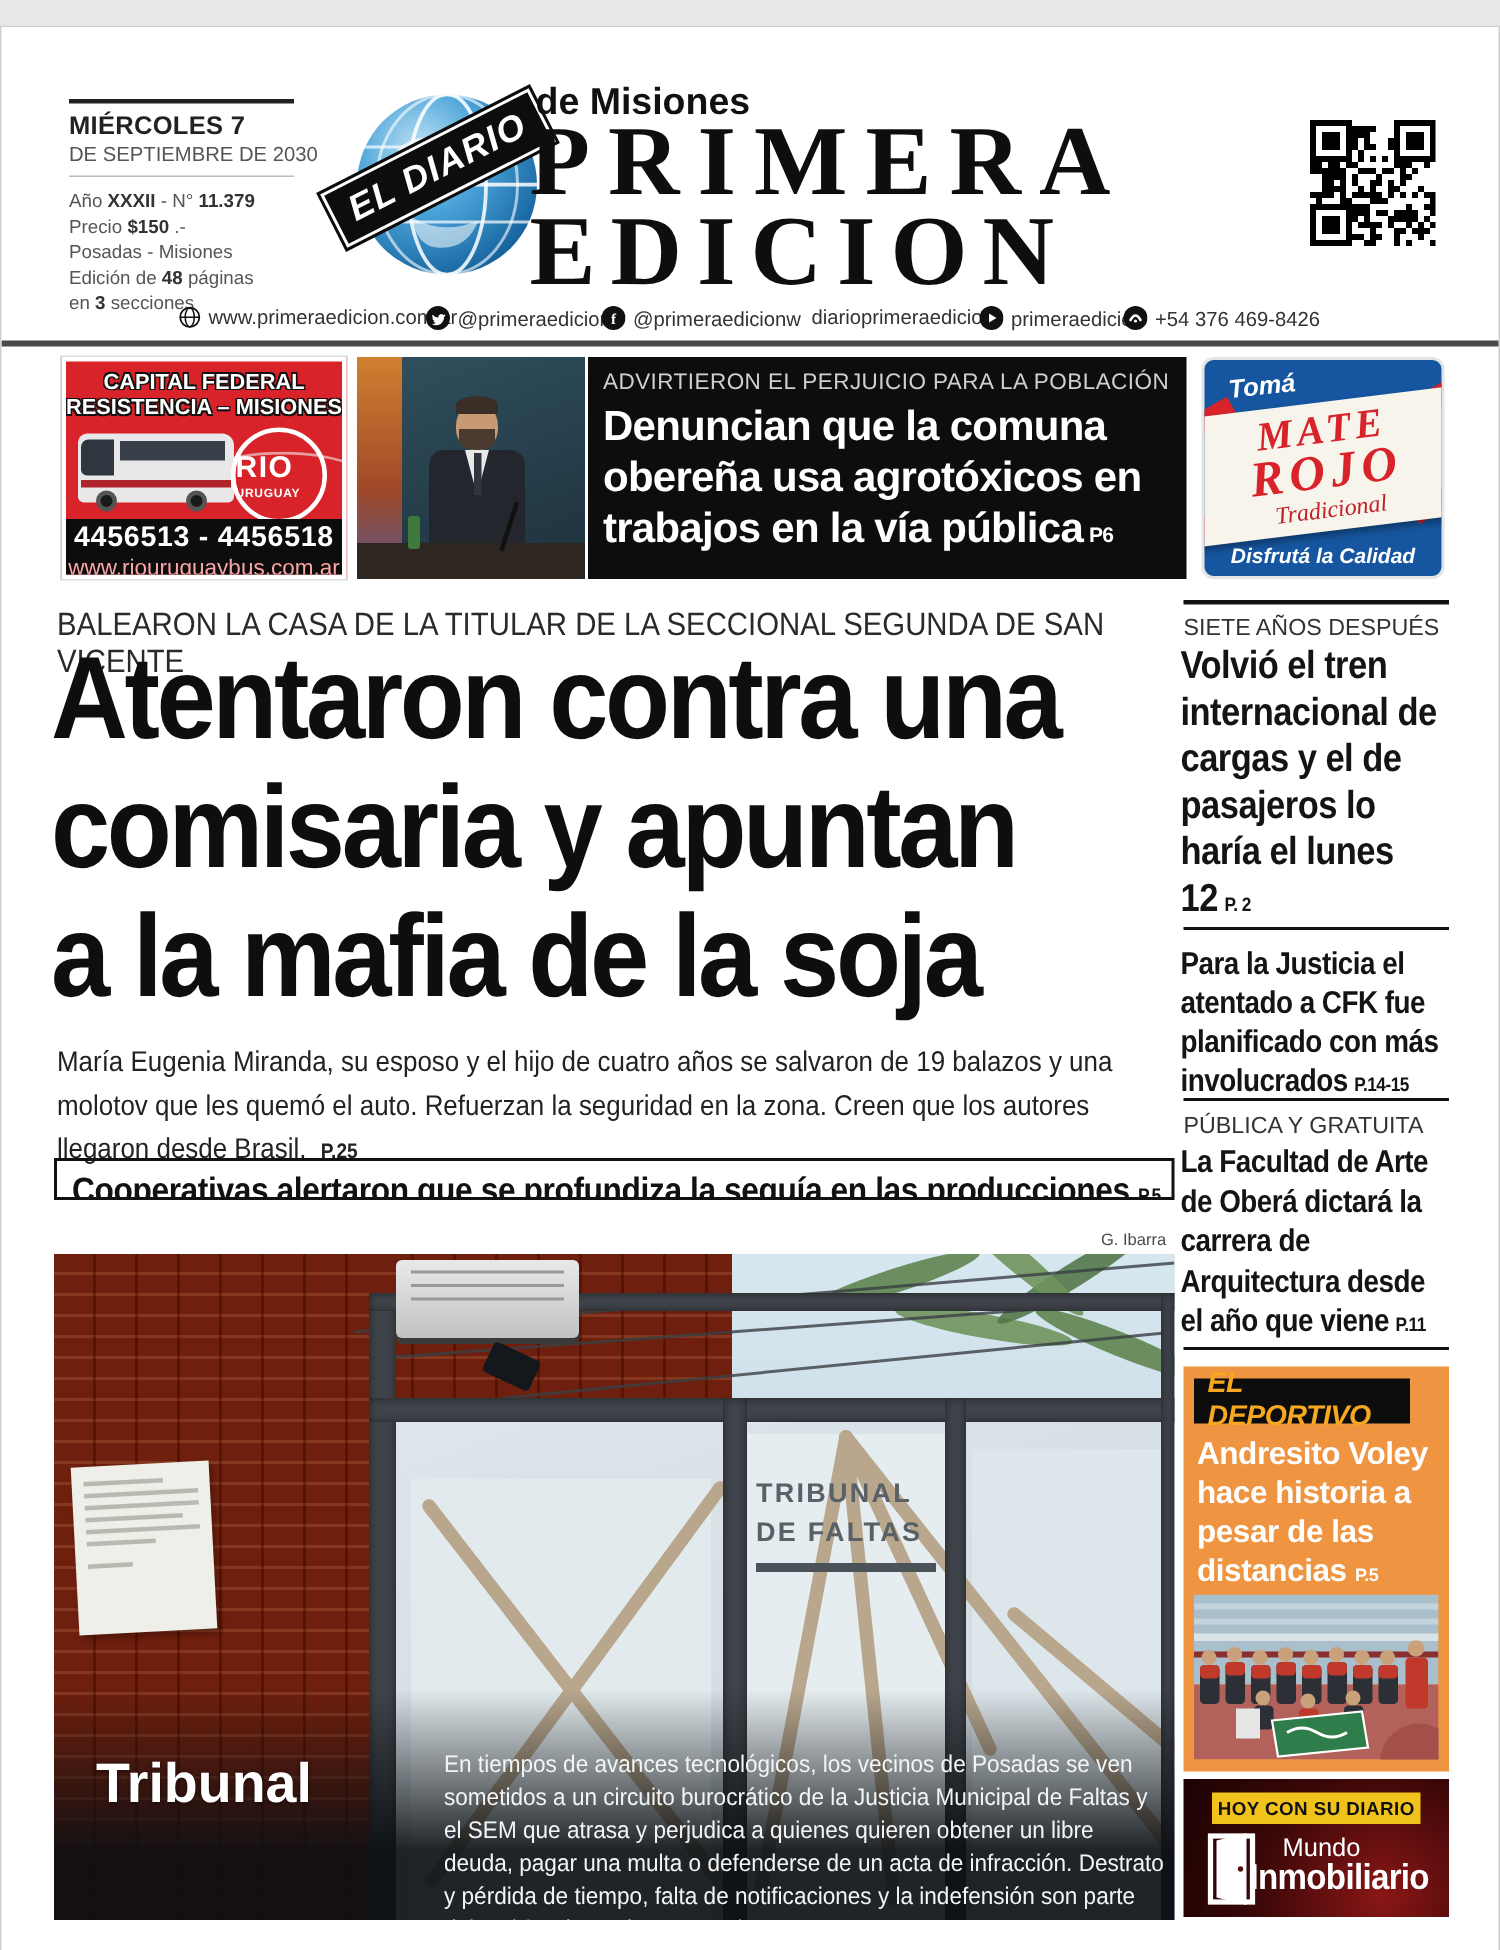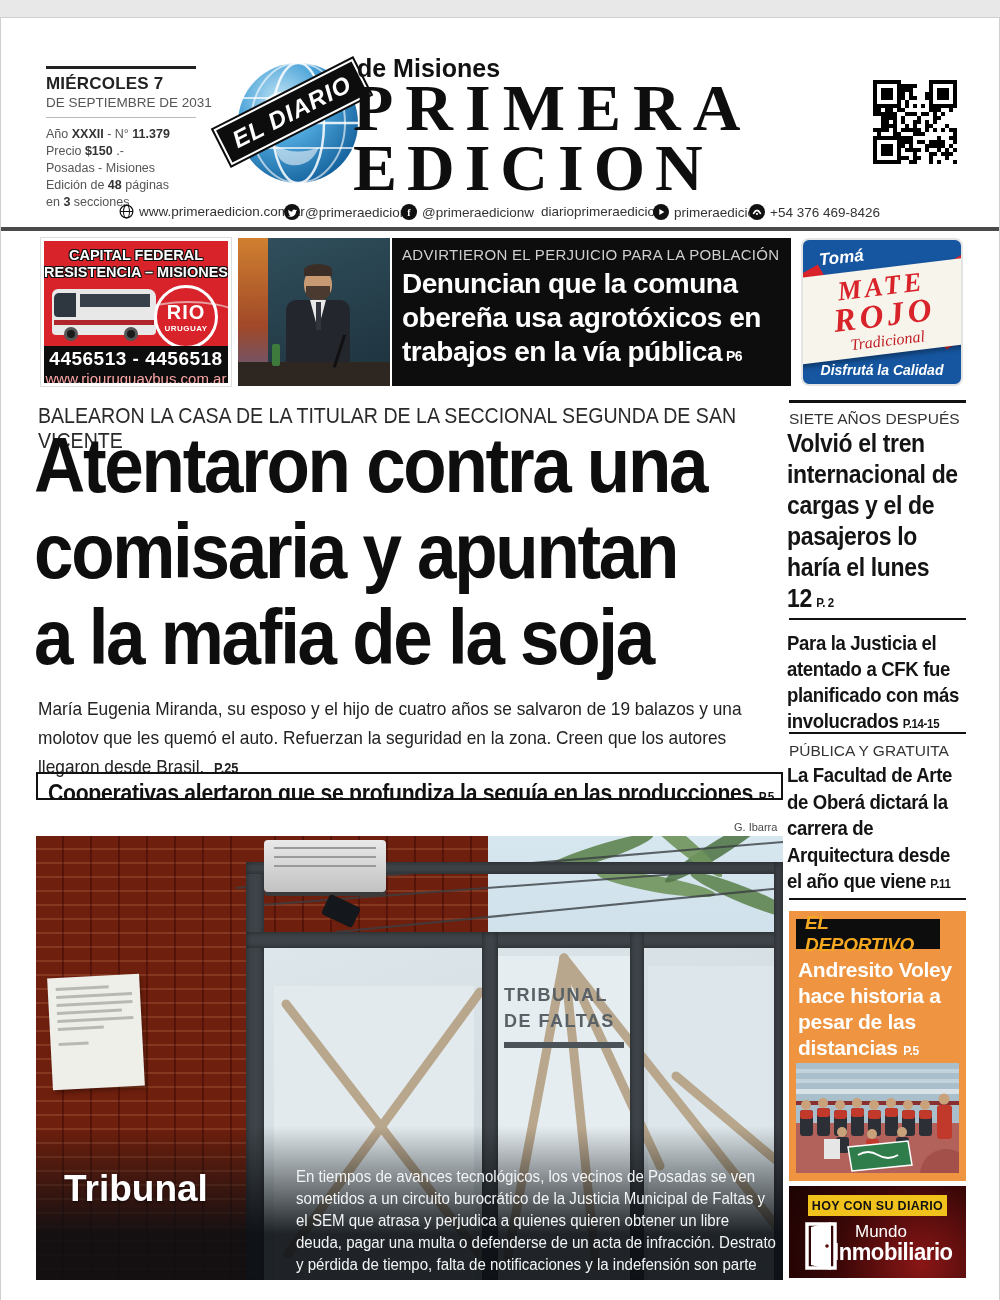--- a/index.html
+++ b/index.html
@@ -31,21 +31,21 @@
   .rio-kick{margin-top:6px;text-align:center;color:#fff;font-weight:800;font-size:14.5px;line-height:17px;
             text-shadow:-1px -1px 0 #111,1px -1px 0 #111,-1px 1px 0 #111,1px 1px 0 #111;}
   .rio-wave{position:absolute;right:-30px;bottom:20px;width:140px;height:60px;border-top:2px solid #eee;border-radius:50%;opacity:.6;}
   .bus{position:absolute;left:8px;top:48px;width:104px;height:46px;background:#e8e8e8;border-radius:6px 8px 4px 4px;}
   .bus .ws{position:absolute;left:2px;top:4px;width:22px;height:24px;background:#2e3640;border-radius:5px 0 0 4px;}
   .bus .win{position:absolute;left:28px;top:5px;width:70px;height:13px;background:#38404a;}
   .bus .stripe{position:absolute;left:2px;bottom:10px;width:100px;height:5px;background:#b0252b;}
   .bus .w1,.bus .w2{position:absolute;bottom:-6px;width:14px;height:14px;background:#1a1a1a;border-radius:50%;border:3px solid #555;box-sizing:border-box;}
   .bus .w1{left:12px;} .bus .w2{left:72px;}
   .rio-logo{position:absolute;right:10px;top:44px;width:58px;height:58px;border:3px solid #fff;border-radius:50%;
-            display:flex;flex-direction:column;align-items:center;justify-content:center;color:#fff;}
+            display:flex;flex-direction:column;align-items:flex-start;justify-content:center;color:#fff;}
   .rio-logo .b1{font-weight:800;font-size:20px;letter-spacing:1px;}
   .rio-logo .b2{font-weight:800;font-size:8px;letter-spacing:.5px;}
   .rio-black{position:absolute;left:-3px;bottom:-3px;width:190px;height:40px;background:#0d0d0d;text-align:center;}
   .rio-phones{color:#fff;font-weight:800;font-size:19px;letter-spacing:.5px;margin-top:2px;}
   .rio-web{color:#fca5a5;font-weight:400;font-size:15px;}
   .midphoto{left:237px;top:220px;width:152px;height:148px;background:linear-gradient(160deg,#31505e,#1d313c);overflow:hidden;}
   .midphoto .art{position:absolute;left:0;top:0;width:30px;height:148px;background:linear-gradient(#d08030,#a04828 60%,#5a5a8a);}
   .midphoto .head{position:absolute;left:66px;top:30px;width:28px;height:32px;background:#c89a74;border-radius:50% 50% 45% 45%;}
   .midphoto .hair{position:absolute;left:66px;top:26px;width:28px;height:12px;background:#3a2e26;border-radius:50% 50% 0 0;}
   .midphoto .beard{position:absolute;left:68px;top:48px;width:24px;height:14px;background:#4a3a30;border-radius:0 0 45% 45%;}
@@ -119,21 +119,21 @@
   .inmo-l2{position:absolute;left:44px;top:52px;color:#fff;font-weight:800;font-size:24px;letter-spacing:-.5px;transform:scaleX(.92);transform-origin:0 0;}
 </style>
 </head>
 <body>
 
 <div class="page">
 
   <div class="abs dateblock">
     <div class="rule-top"></div>
     <div class="date-day">MIÉRCOLES 7</div>
-    <div class="date-rest">DE SEPTIEMBRE DE 2031</div>
+    <div class="date-rest">DE SEPTIEMBRE DE 2030</div>
     <div class="date-div"></div>
     <div class="info-line"><span>Año</span> <b>XXXII</b> <span>- N°</span> <b>11.379</b></div>
     <div class="info-line"><span>Precio</span> <b>$150</b> <span>.-</span></div>
     <div class="info-line"><span>Posadas - Misiones</span></div>
     <div class="info-line"><span>Edición de</span> <b>48</b> <span>páginas</span></div>
     <div class="info-line"><span>en</span> <b>3</b> <span>secciones</span></div>
   </div>
 
   <svg class="abs" style="left:234px;top:42px;" width="126" height="126" viewBox="0 0 126 126">
     <defs>

